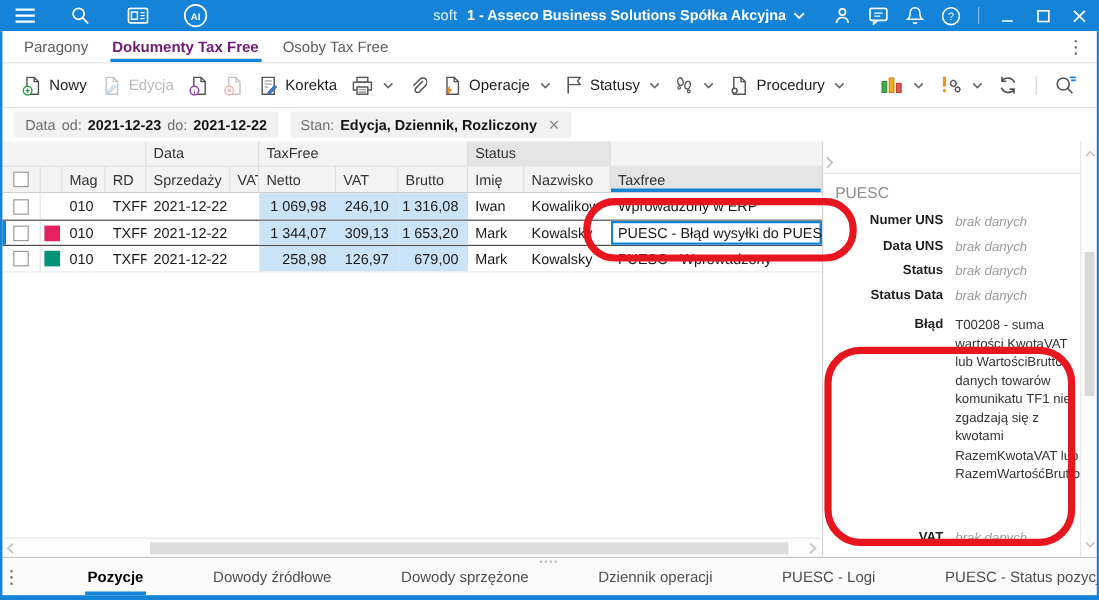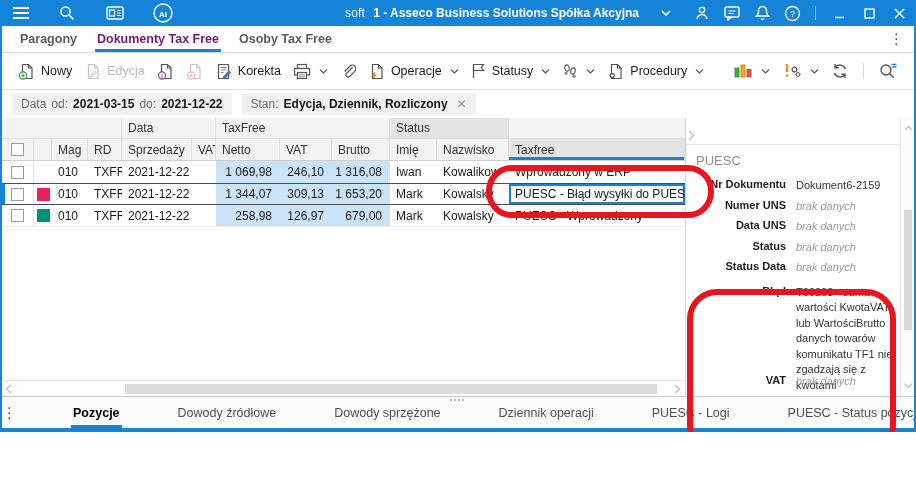--- a/index.html
+++ b/index.html
@@ -1,38 +1,38 @@
 <!DOCTYPE html>
 <html><head>
 <meta charset="utf-8">
 <style>
   * { margin:0; padding:0; box-sizing:border-box; }
   html,body { background:#fff; }
   body { font-family:"Liberation Sans", sans-serif; }
-  .window { position:relative; width:916px; height:432px; background:#fff; overflow:hidden; }
+  .window { position:relative; width:916px; height:500px; background:#fff; overflow:hidden; }
 
   
   .titlebar { position:absolute; top:0; left:0; width:916px; height:26px; background:#1583d7; display:flex; align-items:center; color:#fff; }
   .tb-left { display:flex; align-items:center; gap:0; }
   .tb-icon { width:26px; height:26px; display:flex; align-items:center; justify-content:center; cursor:pointer; }
   .tb-left .tb-icon { margin-left:12px; }
   .tb-left .tb-icon:first-child { margin-left:8px; }
   .tb-spacer { flex:1; }
   .brand { font-size:12px; color:#eaf4fd; margin-right:8px; letter-spacing:.2px; }
-  .company { font-size:12px; font-weight:700; color:#fff; display:flex; align-items:center; gap:22px; cursor:pointer; }
+  .company { font-size:12px; font-weight:700; color:#fff; display:flex; align-items:center; gap:6px; cursor:pointer; }
   .tb-right { display:flex; align-items:center; margin-left:14px; }
   .tb-right .tb-icon { margin-left:4px; }
   .tb-sep { width:1px; height:14px; background:rgba(255,255,255,.45); margin:0 6px 0 10px; }
   .side-border { position:absolute; top:26px; bottom:0; width:2px; background:#1583d7; z-index:5; }
   .side-border.left { left:0; } .side-border.right { right:0; }
   .bottom-border { position:absolute; left:0; bottom:0; width:916px; height:4px; background:#1583d7; z-index:6; }
 
   
   .navtabs { position:absolute; top:26px; left:2px; right:2px; height:27px; background:#fff; border-bottom:1px solid #dcdcdc; display:flex; align-items:stretch; }
-  .navtab { display:flex; align-items:center; padding:0 2px; margin-left:16px; font-size:12.5px; color:#5c5c5c; cursor:pointer;font-weight:bold; }
+  .navtab { display:flex; align-items:center; padding:0 2px; margin-left:16px; font-size:12.5px; color:#5c5c5c; cursor:pointer; }
   .navtab.active { color:#701a75; font-weight:700; box-shadow:inset 0 -3px 0 #1583d7; }
   .navtabs .more { margin-left:auto; margin-right:10px; display:flex; align-items:center; color:#555; font-size:15px; cursor:pointer; }
 
   
   .toolbar { position:absolute; top:53px; left:2px; right:2px; height:37px; background:#fff; border-bottom:1px solid #e3e3e3; display:flex; align-items:center; padding:0 10px; font-size:12.5px; color:#1d1d1d; }
   .tbtn { display:flex; align-items:center; gap:6px; padding:4px 6px; cursor:pointer; white-space:nowrap; }
   .tbtn.disabled { color:#b9b9b9; cursor:default; }
   .tbtn.disabled svg { opacity:.42; }
   .chev { margin-left:2px; }
   .tool-right { margin-left:auto; display:flex; align-items:center; }
@@ -343,21 +343,21 @@
             <path d="M13.5 2.5h5M14.5 5h4" stroke="#1583d7" stroke-width="1.4"></path>
           </svg>
       </div>
     </div>
   </div>
 
   <div class="filterbar">
     <div class="chip">
       <span class="lbl">Data</span>
       <span class="lbl">od:</span>
-      <span class="val">2021-03-15</span>
+      <span class="val">2021-12-23</span>
       <span class="lbl">do:</span>
       <span class="val">2021-12-22</span>
     </div>
     <div class="chip">
       <span class="lbl">Stan:</span>
       <span class="val">Edycja, Dziennik, Rozliczony</span>
       <span class="close">✕</span>
     </div>
   </div>
 
@@ -463,24 +463,20 @@
   <div class="panel">
     <span class="panel-expander">
       <svg width="7" height="11" viewBox="0 0 7 11">
           <path d="M1 1l4.5 4.5L1 10" stroke="#bdbdbd" stroke-width="1.4" fill="none"></path>
         </svg>
     </span>
     <div class="panel-head"></div>
     <div class="panel-title">PUESC</div>
     <div class="fields">
       <div class="field">
-        <div class="flabel">Nr Dokumentu</div>
-        <div class="fvalue">Dokument6-2159</div>
-      </div>
-      <div class="field">
         <div class="flabel">Numer UNS</div>
         <div class="fvalue empty">brak danych</div>
       </div>
       <div class="field">
         <div class="flabel">Data UNS</div>
         <div class="fvalue empty">brak danych</div>
       </div>
       <div class="field">
         <div class="flabel">Status</div>
         <div class="fvalue empty">brak danych</div>

